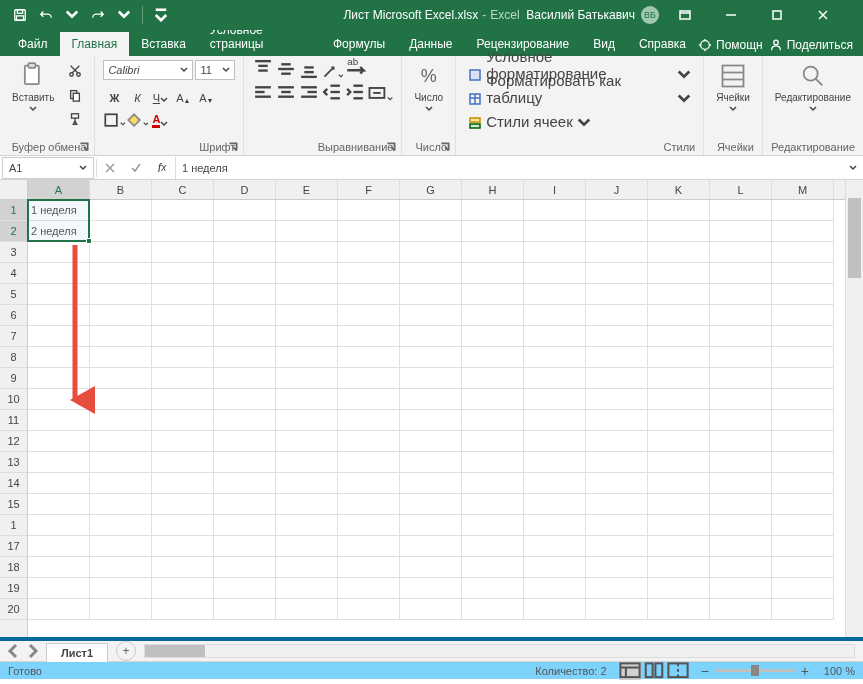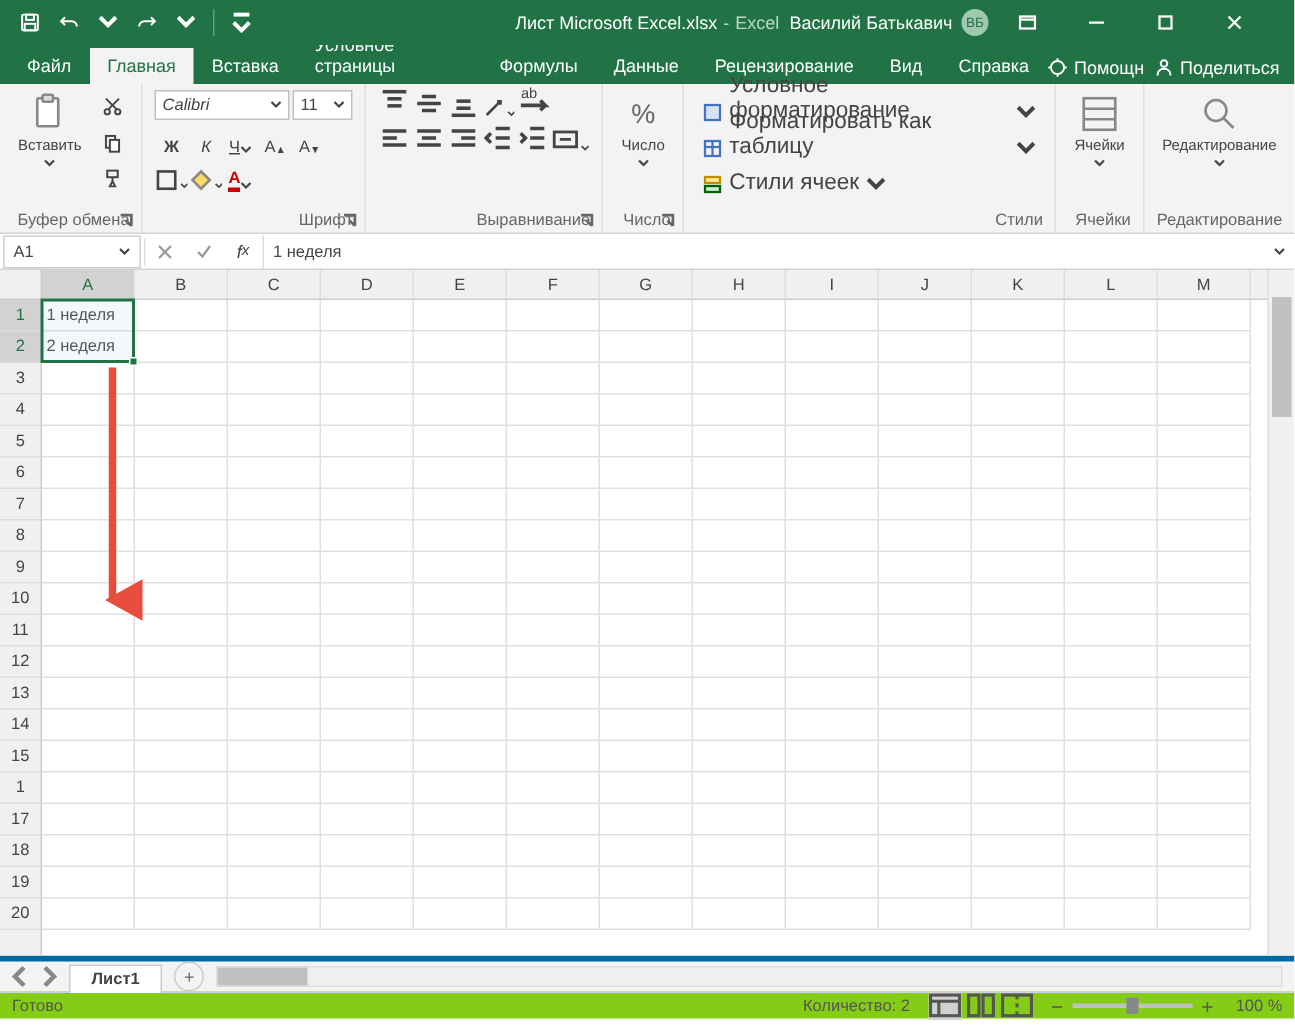--- a/index.html
+++ b/index.html
@@ -76,21 +76,21 @@
 
 .sheet-bar { height:24px; background:#f3f3f3; border-top:4px solid #0369a1; display:flex; align-items:center;}
 .sheet-nav { display:flex; padding:0 6px; gap:2px;}
 .sheet-nav-btn{width:16px;height:16px;display:flex;align-items:center;justify-content:center;cursor:pointer;color:#888;}
 .sheet-tab { padding:3px 14px; background:#fff; border:1px solid #ccc; border-bottom:none; font-size:11px; font-weight:bold; cursor:pointer; position:relative; top:1px;}
 .sheet-add { width:20px;height:20px; border:1px solid #ccc; border-radius:50%; margin-left:8px; display:flex;align-items:center;justify-content:center; cursor:pointer; font-size:12px; color:#666;}
 .hscroll { flex:1; margin:0 8px; height:14px; background:#f0f0f0; border:1px solid #ddd; position:relative;}
 .hscroll .thumb{position:absolute;left:0;top:0;bottom:0;width:60px;background:#c0c0c0;}
 
 
-.status-bar { height:18px; background:#84cc16; border-top:1px solid #d4d4d4; display:flex; align-items:center; padding:0 8px; font-size:11px; color:#555;}
+.status-bar { height:18px; background:#7dd3fc; border-top:1px solid #d4d4d4; display:flex; align-items:center; padding:0 8px; font-size:11px; color:#555;}
 .status-right{margin-left:auto; display:flex; align-items:center; gap:12px;}
 .view-btns{display:flex;gap:2px;}
 .view-btn{width:22px;height:18px;display:flex;align-items:center;justify-content:center;cursor:pointer;}
 .view-btn.active{background:#d0d0d0;}
 .zoom{display:flex;align-items:center;gap:6px;}
 .zoom-slider{width:80px;height:3px;background:#c0c0c0;position:relative;}
 .zoom-slider .tick{position:absolute;left:50%;top:-3px;width:1px;height:9px;background:#888;}
 .zoom-slider .knob{position:absolute;left:50%;top:-4px;width:8px;height:11px;background:#888;transform:translateX(-50%);}
 
 svg { stroke: currentColor; fill: none; stroke-width: 1.5; }

